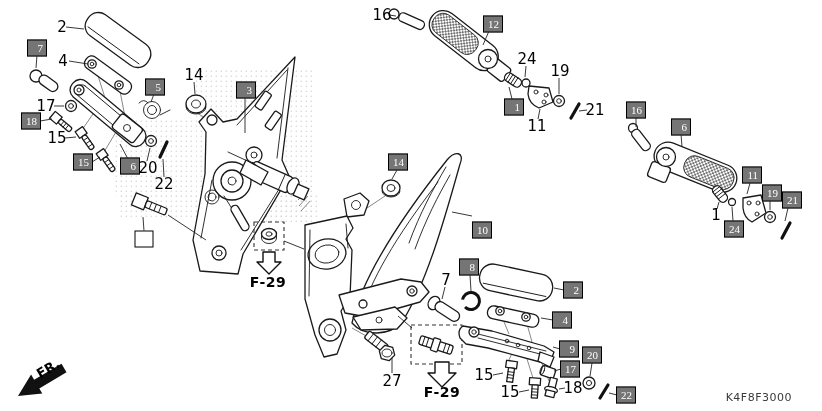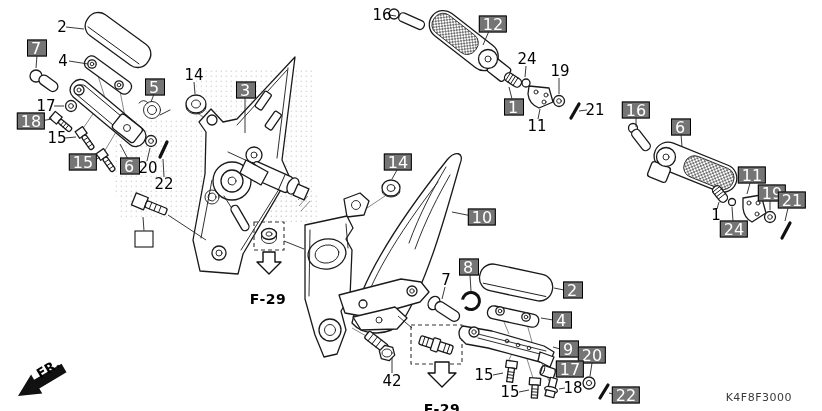--- a/index.html
+++ b/index.html
@@ -14,25 +14,25 @@
   .d{fill:none;stroke:var(--line);stroke-width:0.9;stroke-linecap:round;}
   .ld{stroke:#222;stroke-width:0.9;}
   .cx{stroke:#555;stroke-width:0.7;}
   .pin{stroke:#111;stroke-width:3.2;stroke-linecap:round;}
   .dash{fill:none;stroke:#333;stroke-width:1.1;stroke-dasharray:4 3;}
   .holl{fill:#fff;stroke:#111;stroke-width:1.4;stroke-linejoin:round;}
   
   .callout{position:absolute;transform:translate(-50%,-50%);color:#000;
            font-size:15px;line-height:1;white-space:nowrap;z-index:5;}
   .callout.boxed{background:var(--box-bg);border:1.6px solid var(--box-border);
-           color:var(--box-text);font-size:16px;min-width:12px;height:13px;
-           line-height:13px;text-align:left;padding:1px 3px;}
+           color:var(--box-text);font-size:11px;min-width:12px;height:13px;
+           line-height:13px;text-align:right;padding:1px 3px;font-family:Liberation Serif, serif;}
   .callout.empty{background:#fff;border:1.7px solid #000;width:17px;height:15px;padding:0;}
   .frameref{position:absolute;transform:translate(-50%,-50%);font-weight:bold;
-           font-size:14px;color:#000;z-index:5;letter-spacing:0.5px;margin-top:17px;}
+           font-size:14px;color:#000;z-index:5;letter-spacing:0.5px;}
   .fr-label{position:absolute;left:36px;top:361px;font-weight:bold;font-size:13px;
            transform:rotate(-31deg);z-index:6;}
   .code{position:absolute;right:30px;top:391px;font-size:11px;color:#3a3a3a;
            letter-spacing:0.5px;z-index:5;}
 </style>
 </head>
 <body>
 
 <div class="stage">
 
@@ -432,24 +432,24 @@
       <div class="callout plain" style="left: 537px; top: 126px;">11</div>
       <div class="callout plain" style="left: 595px; top: 110px;">21</div>
       <div class="callout boxed" style="left: 636px; top: 110px;">16</div>
       <div class="callout boxed" style="left: 681px; top: 127px;">6</div>
       <div class="callout boxed" style="left: 752px; top: 175px;">11</div>
       <div class="callout boxed" style="left: 772px; top: 193px;">19</div>
       <div class="callout boxed" style="left: 792px; top: 200px;">21</div>
       <div class="callout plain" style="left: 716px; top: 215px;">1</div>
       <div class="callout boxed" style="left: 734px; top: 229px;">24</div>
       <div class="callout boxed" style="left: 398px; top: 162px;">14</div>
-      <div class="callout boxed" style="left: 482px; top: 217px;">10</div>
+      <div class="callout boxed" style="left: 482px; top: 230px;">10</div>
       <div class="callout boxed" style="left: 469px; top: 267px;">8</div>
       <div class="callout plain" style="left: 446px; top: 280px;">7</div>
-      <div class="callout plain" style="left: 392px; top: 381px;">42</div>
+      <div class="callout plain" style="left: 392px; top: 381px;">27</div>
       <div class="callout boxed" style="left: 573px; top: 290px;">2</div>
       <div class="callout boxed" style="left: 562px; top: 320px;">4</div>
       <div class="callout boxed" style="left: 569px; top: 349px;">9</div>
       <div class="callout boxed" style="left: 592px; top: 355px;">20</div>
       <div class="callout boxed" style="left: 570px; top: 369px;">17</div>
       <div class="callout plain" style="left: 484px; top: 375px;">15</div>
       <div class="callout plain" style="left: 510px; top: 392px;">15</div>
       <div class="callout plain" style="left: 573px; top: 388px;">18</div>
       <div class="callout boxed" style="left: 626px; top: 395px;">22</div>
     </div>

